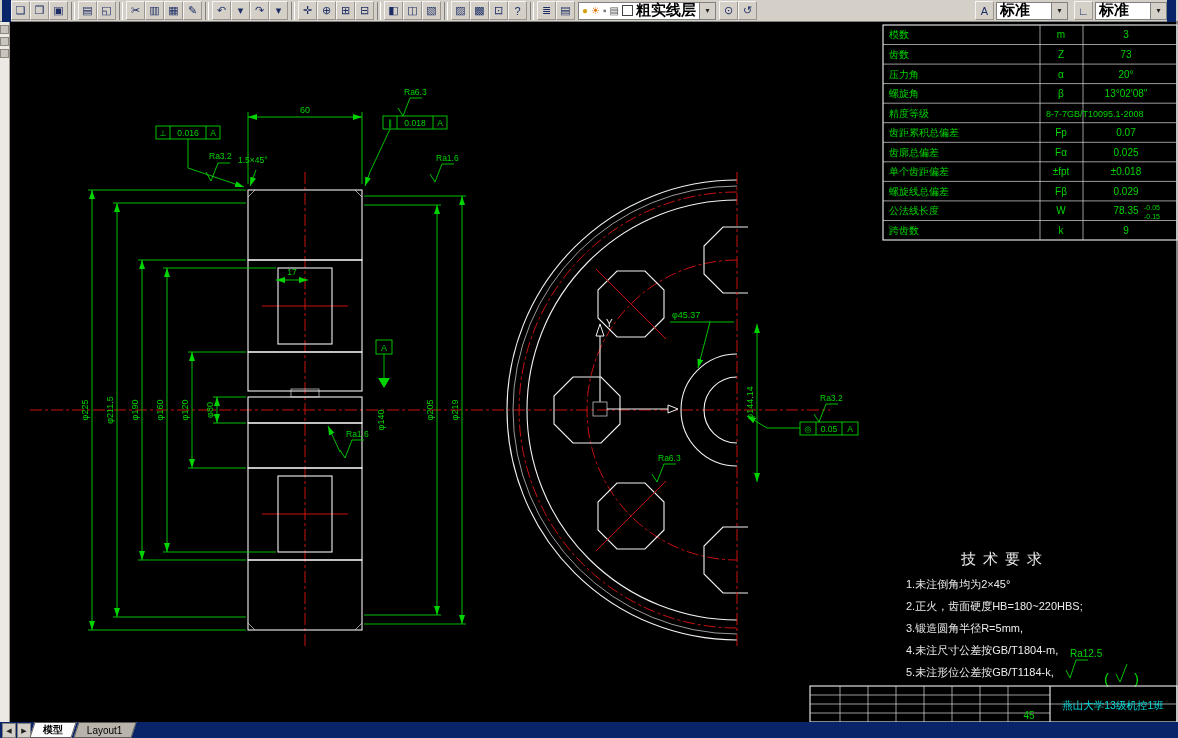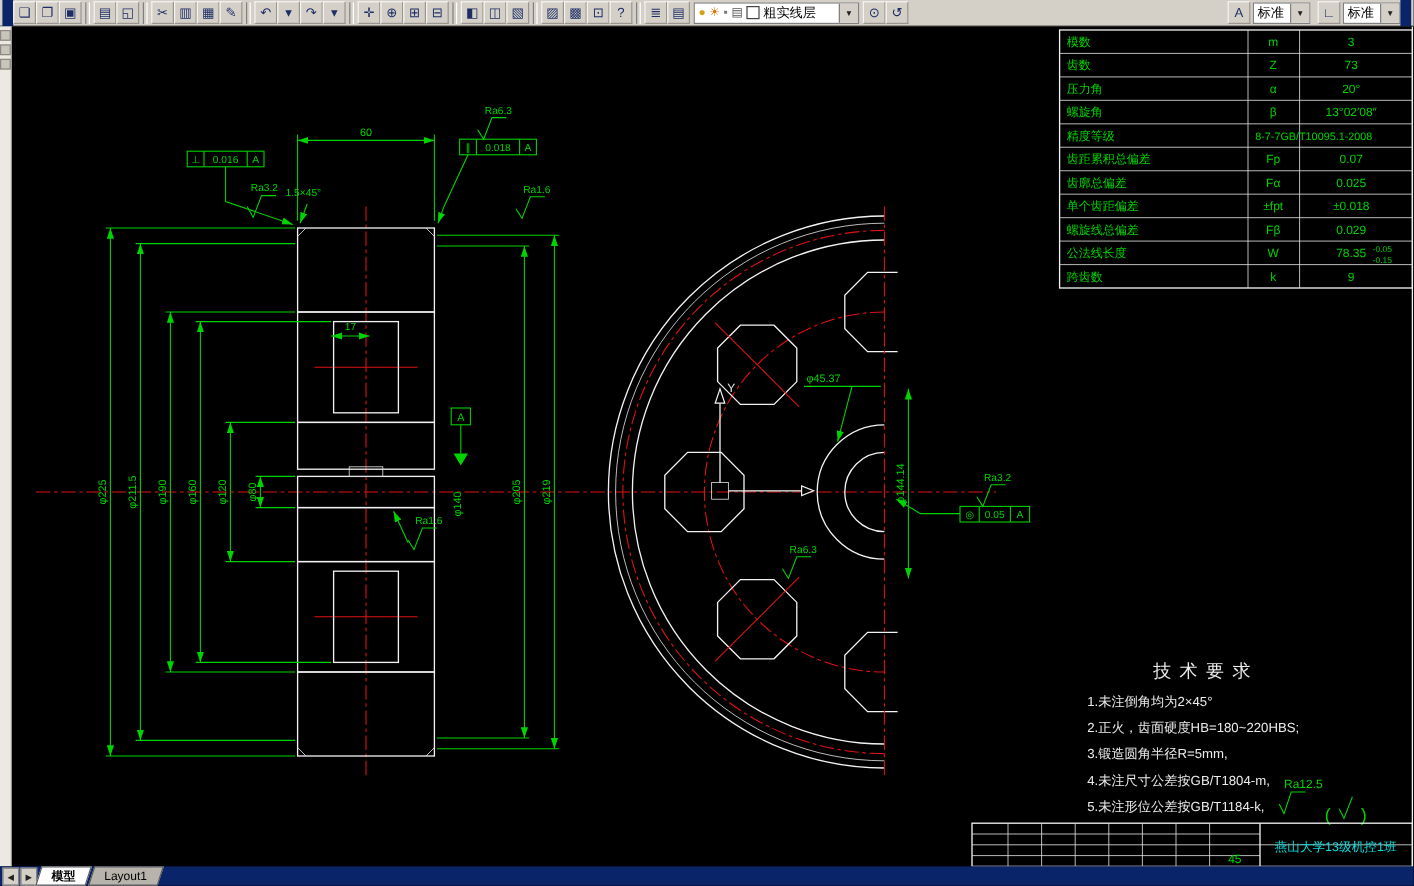--- a/index.html
+++ b/index.html
@@ -9,27 +9,27 @@
     border-bottom:1px solid #808080;display:flex;align-items:center;box-sizing:border-box;padding:0 2px;}
   .corner{width:9px;height:22px;background:#0a246a;flex:0 0 auto;}
   .icon-strip{display:flex;align-items:center;}
   .tbtn{width:17px;height:17px;flex:0 0 auto;display:inline-flex;align-items:center;justify-content:center;
     font-size:11px;color:#1d2e66;background:#d4d0c8;border:1px solid #d4d0c8;
     border-top-color:#f5f4f2;border-left-color:#f5f4f2;border-right-color:#9a968f;border-bottom-color:#9a968f;cursor:default;}
   .tsep{width:2px;height:18px;border-left:1px solid #808080;border-right:1px solid #fff;margin:0 3px;flex:0 0 auto;}
   .dropdown{height:18px;background:#fff;border:1px solid #808080;display:flex;align-items:center;
     font-size:11px;color:#000;padding:0 0 0 3px;gap:3px;box-sizing:border-box;}
   .layer-dd{width:138px;margin:0 3px;}
-  .dd-label{flex:1;white-space:nowrap;overflow:hidden;font-size:11px;}
+  .dd-label{flex:1;white-space:nowrap;overflow:hidden;font-size:15px;font-weight:bold;}
   .darrow{width:15px;height:16px;background:#d4d0c8;border-left:1px solid #808080;display:flex;
     align-items:center;justify-content:center;font-size:8px;color:#222;}
   .mini{font-size:10px;line-height:1;}
   .swatch{width:9px;height:9px;background:#fdfdfd;border:1px solid #444;flex:0 0 auto;}
   .tgroup{display:flex;align-items:center;gap:2px;margin-left:6px;}
-  .style-dd{width:48px;}
+  .style-dd{width:72px;}
   .spacer{flex:1;}
   
   .leftstrip{position:absolute;top:22px;left:0;width:10px;height:700px;background:#ece9e4;border-right:1px solid #9a968f;box-sizing:border-box;}
   .leftstrip .mini-ic{display:block;width:7px;height:7px;margin:3px auto 0;background:#c9c5be;border:1px solid #8d897f;}
   
   .canvas-wrap{position:absolute;top:22px;left:10px;width:1168px;height:700px;background:#000;}
   svg{font-family:"Liberation Sans",sans-serif;}
   .wl{stroke:#f2f2f2;stroke-width:1.1;fill:none;}
   .wl2{stroke:#dcdcdc;stroke-width:0.7;fill:none;}
   .gl{stroke:#00d400;stroke-width:0.9;fill:none;}

